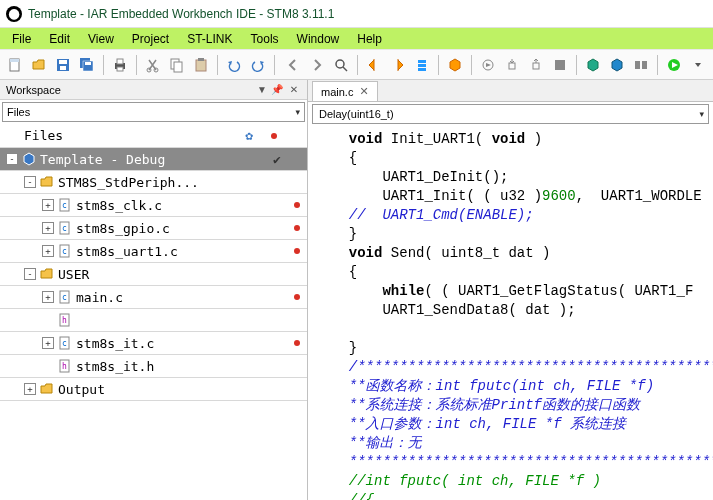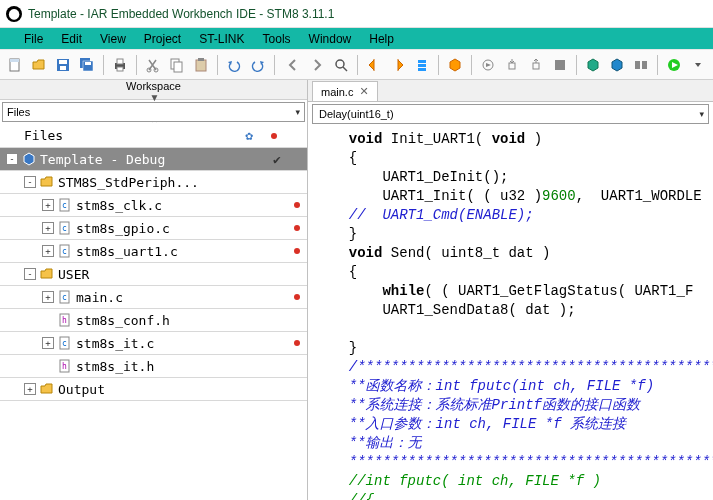--- a/index.html
+++ b/index.html
@@ -2,32 +2,32 @@
 <html><head>
   <meta charset="utf-8">
   <style>
     * { margin: 0; padding: 0; box-sizing: border-box; }
     body { font-family: "Segoe UI", Tahoma, sans-serif; font-size: 12px; background: #fff; overflow: hidden; width: 713px; height: 500px; }
     
     .titlebar { height: 28px; background: #fff; border-bottom: 1px solid #e0e0e0; display: flex; align-items: center; padding: 0 6px; }
     .titlebar .app-icon { width: 16px; height: 16px; background: #000; border-radius: 50%; display: flex; align-items: center; justify-content: center; color:#fff; font-size: 10px; font-weight: bold; margin-right: 6px;}
     .titlebar .title { font-size: 12px; color: #14532d; }
     
-    .menubar { height: 22px; background: #14b8a6; display: flex; align-items: center; padding: 0 16px; gap: 2px; border-bottom: 1px solid #e8e8e8; }
+    .menubar { height: 22px; background: #bef264; display: flex; align-items: center; padding: 0 4px; gap: 2px; border-bottom: 1px solid #e8e8e8; }
     .menu-item { padding: 2px 8px; cursor: pointer; }
     
     .toolbar { height: 30px; background: #fafafa; border-bottom: 1px solid #d0d0d0; display: flex; align-items: center; padding: 0 4px; gap: 2px; }
     .tb-btn { width: 22px; height: 22px; display: flex; align-items: center; justify-content: center; cursor: pointer; border: 1px solid transparent;}
     .tb-sep { width: 1px; height: 20px; background: #c0c0c0; margin: 0 3px; }
     .tb-spacer { flex: 1; }
     
     .main-area { display: flex; height: calc(500px - 80px); }
     
     .workspace-panel { width: 308px; border-right: 1px solid #c0c0c0; display:flex; flex-direction:column; background:#fff;}
-    .panel-header { height: 20px; background: #f0f0f0; border-bottom: 1px solid #d0d0d0; display: flex; align-items: center; padding: 0 6px; font-size: 11px; flex-direction: column; }
+    .panel-header { height: 20px; background: #f0f0f0; border-bottom: 1px solid #d0d0d0; display: flex; align-items: center; padding: 0 6px; font-size: 11px; }
     .panel-header .panel-title { flex: 1; }
     .panel-header .panel-ctrl { width: 14px; height: 14px; display:flex; align-items:center; justify-content:center; cursor:pointer; margin-left:2px; font-size:10px; color:#555;}
     .debug-combo { height: 20px; border: 1px solid #999; margin: 2px; display:flex; align-items:center; padding: 0 4px; font-size:11px; position:relative; background:#fff;}
     .debug-combo::after { content:"▾"; position:absolute; right:4px; font-size:9px; color:#333;}
     
     .files-header { display: flex; align-items: center; padding: 4px 24px; border-bottom: 1px solid #d8d8d8; font-family: Consolas, monospace; font-size: 13px; }
     .files-header .files-label { flex:1; }
     .files-header .gear { color: #3a78c4; margin-right: 18px; cursor:pointer;}
     .files-header .dot { width:6px; height:6px; background:#d93025; border-radius:50%; margin-right:6px;}
     
@@ -361,21 +361,20 @@
         </div>
         <div class="tree-row">
           <span class="tree-indent" style="width:42px"></span>
           <span style="width:16px;display:inline-block"></span>
           <span class="tree-icon">
             <svg width="14" height="14">
               <rect x="2" y="1" width="9" height="12" fill="#fff" stroke="#888"></rect>
               <text x="4" y="10" font-size="8" fill="#a0a">h</text>
             </svg>
           </span>
-          <span class="tree-label">stm8s_conf.h</span>
           <span class="tree-check"></span>
           <span class="tree-dot-col"></span>
         </div>
         <div class="tree-row">
           <span class="tree-indent" style="width:42px"></span>
           <span class="tree-toggle">+</span>
           <span class="tree-icon">
             <svg width="14" height="14">
               <rect x="2" y="1" width="9" height="12" fill="#fff" stroke="#888"></rect>
               <text x="4" y="10" font-size="8" fill="#06c">c</text>

